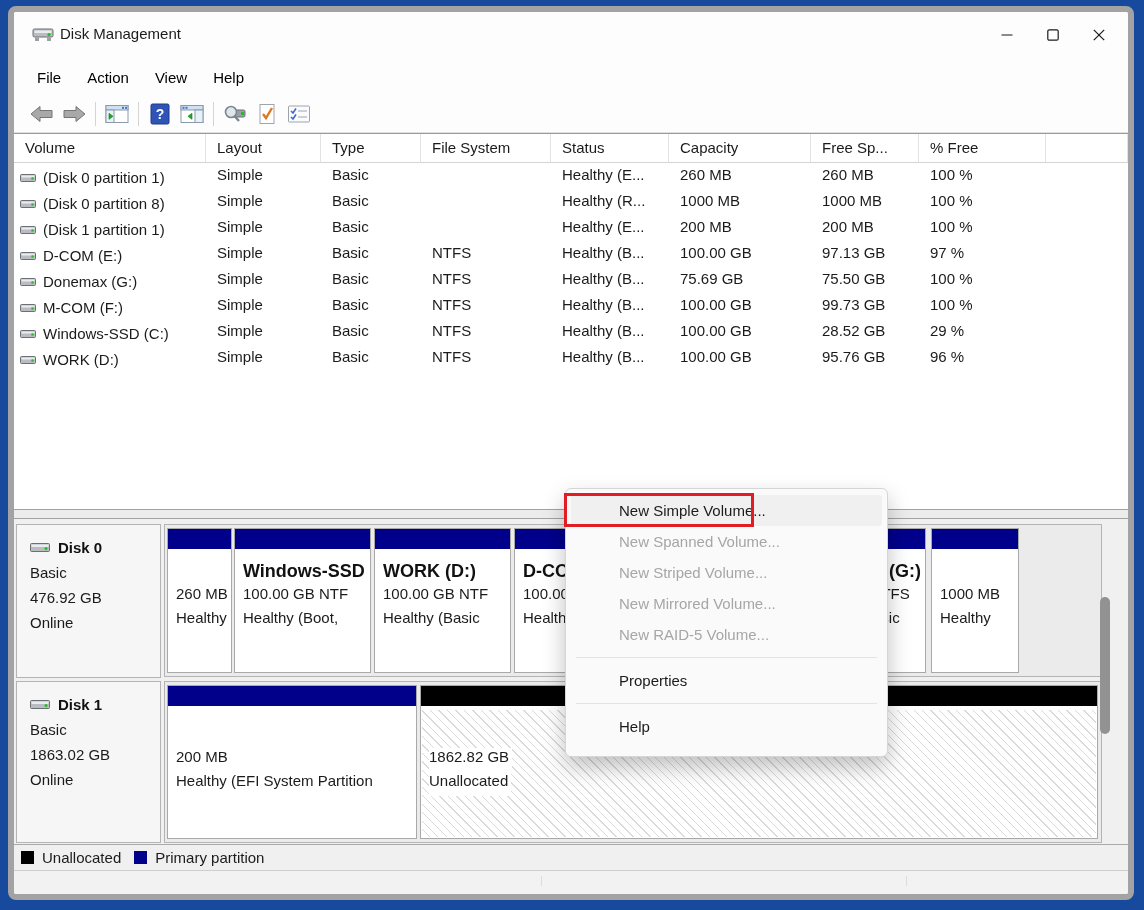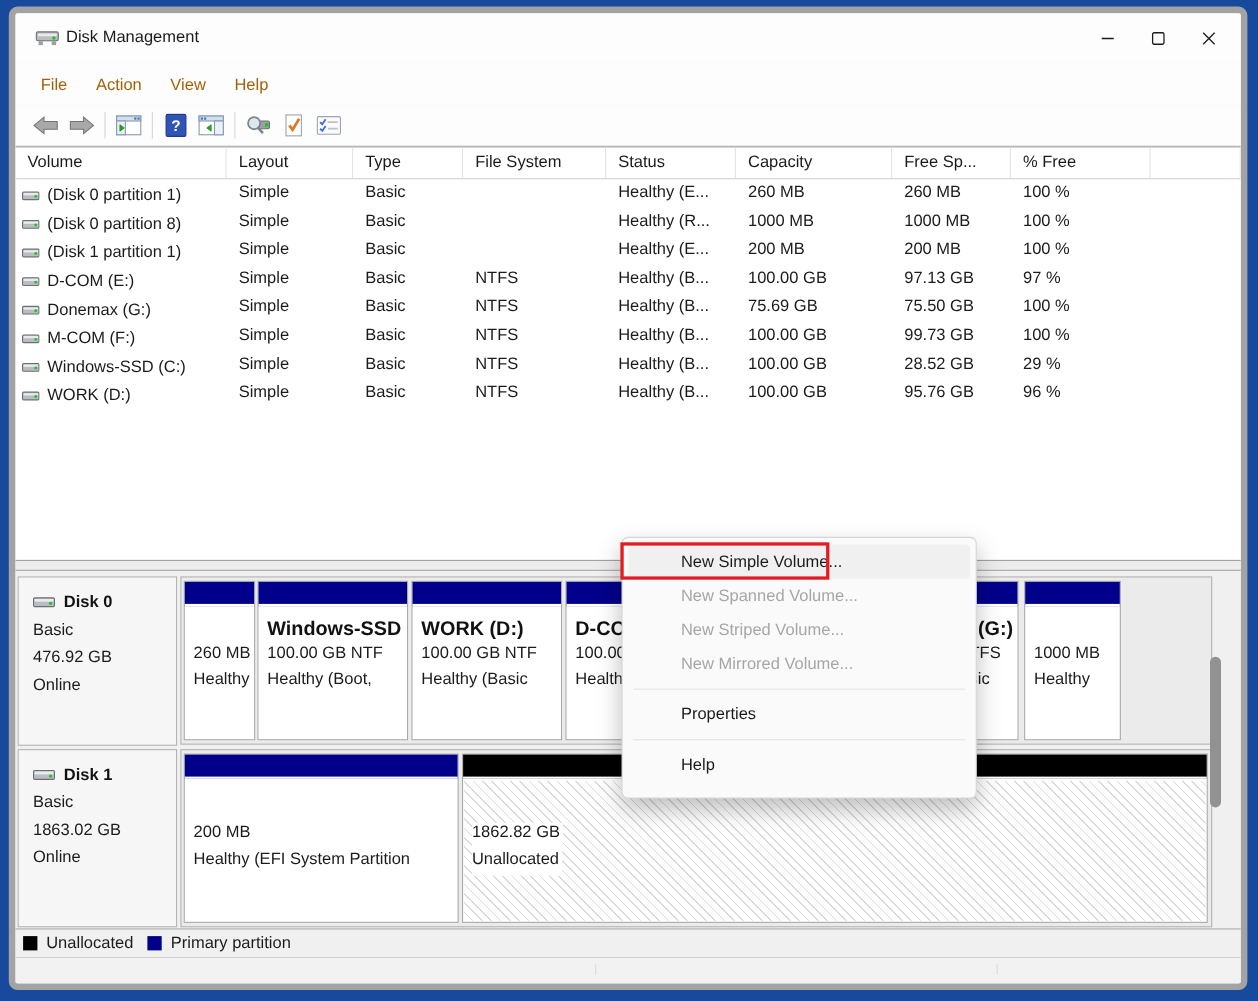--- a/index.html
+++ b/index.html
@@ -11,21 +11,21 @@
   
   .titlebar { position: absolute; left: 0; top: 0; right: 0; height: 46px; background: #fdfdfd; }
   .app-icon { position: absolute; left: 18px; top: 13px; }
   .title-text { position: absolute; left: 46px; top: 13px; font-size: 15px; color: #1b1b1b; }
   .win-controls { position: absolute; right: 6px; top: 0; height: 46px; display: flex; }
   .win-btn { width: 46px; height: 46px; display: flex; align-items: center; justify-content: center; }
 
   
   .menubar { position: absolute; left: 0; top: 46px; right: 0; height: 38px; background: #fdfdfd;
              display: flex; align-items: center; padding-left: 10px; }
-  .menu-top-item { font-size: 15px; color: #a16207; padding: 6px 13px; }
+  .menu-top-item { font-size: 15px; color: #000000; padding: 6px 13px; }
 
   
   .toolbar { position: absolute; left: 0; top: 84px; right: 0; height: 37px; background: #fdfdfd;
              border-bottom: 1px solid #e0e0e0; display: flex; align-items: center; padding-left: 12px; }
   .tb-btn { width: 32px; height: 28px; display: flex; align-items: center; justify-content: center; }
   .tb-sep { width: 1px; height: 24px; background: #d4d4d4; margin: 0 5px; }
 
   
   .listview { position: absolute; left: 0; top: 121px; right: 0; height: 376px; background: #ffffff;
               border-top: 1px solid #9a9a9a; }
@@ -497,20 +497,21 @@
     </div>
 
     <div class="context-menu">
       <div class="menu-item highlighted">
         <span>New Simple Volume...</span>
         <div class="red-annotation"></div>
       </div>
       <div class="menu-item disabled"><span>New Spanned Volume...</span></div>
       <div class="menu-item disabled"><span>New Striped Volume...</span></div>
       <div class="menu-item disabled"><span>New Mirrored Volume...</span></div>
+      <div class="menu-item disabled"><span>New RAID-5 Volume...</span></div>
       <div class="menu-sep"></div>
       <div class="menu-item"><span>Properties</span></div>
       <div class="menu-sep"></div>
       <div class="menu-item"><span>Help</span></div>
     </div>
 
   </div>
 </div>
 
 </body></html>

